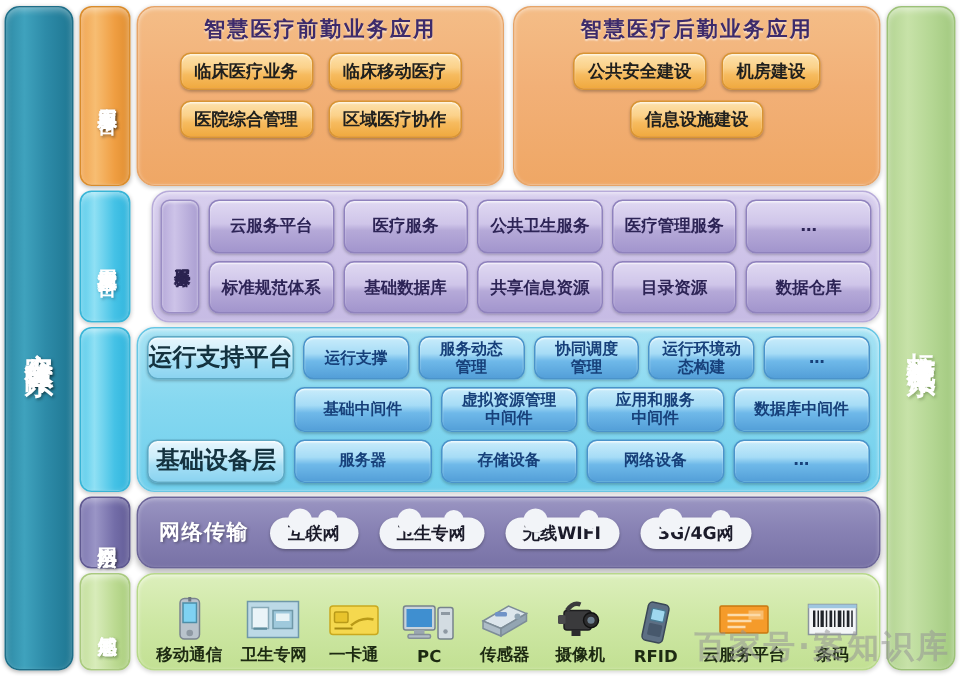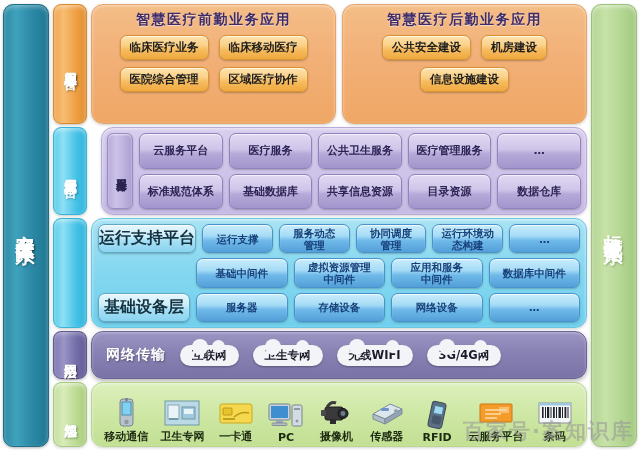--- a/index.html
+++ b/index.html
@@ -445,39 +445,39 @@
             <rect x="5" y="23" width="15" height="2.5" rx="1" fill="#b3bec6" stroke="#848f98"></rect>
             <rect x="25" y="5" width="10" height="21" rx="1.5" fill="#d3dce2" stroke="#77838c"></rect>
             <rect x="27" y="8" width="6" height="2" fill="#8e99a3"></rect>
             <circle cx="30" cy="21" r="1.5" fill="#8e99a3"></circle>
           </svg>
           <div class="device-label">PC</div>
         </div>
 
         <div class="device">
           <svg class="device-icon" viewBox="0 0 38 30">
+            <path d="M5 16 L22 6 L34 11 L17 21 Z" fill="#dce6ec" stroke="#7d8d98"></path>
+            <path d="M5 16 L5 21 L17 26 L17 21 Z" fill="#aebdc8" stroke="#7d8d98"></path>
+            <path d="M17 21 L34 11 L34 16 L17 26 Z" fill="#93a5b2" stroke="#7d8d98"></path>
+            <rect x="13" y="10" width="8" height="3" rx="1" fill="#6f93c7"></rect>
+            <circle cx="28" cy="13" r="2" fill="#8fa4b3"></circle>
+          </svg>
+          <div class="device-label">传感器</div>
+        </div>
+
+        <div class="device">
+          <svg class="device-icon" viewBox="0 0 38 30">
             <rect x="8" y="9" width="18" height="13" rx="2" fill="#3a3a3c" stroke="#1d1d1f"></rect>
             <circle cx="26" cy="15.5" r="5" fill="#2c2c2e" stroke="#111"></circle>
             <circle cx="26" cy="15.5" r="2.4" fill="#6b7d8c"></circle>
             <path d="M10 9 q4 -6 9 -4" stroke="#3a3a3c" stroke-width="3" fill="none"></path>
             <rect x="4" y="12" width="5" height="6" rx="1" fill="#4a4a4c"></rect>
             <rect x="13" y="22" width="6" height="4" fill="#2c2c2e"></rect>
           </svg>
           <div class="device-label">摄像机</div>
-        </div>
-
-        <div class="device">
-          <svg class="device-icon" viewBox="0 0 38 30">
-            <path d="M5 16 L22 6 L34 11 L17 21 Z" fill="#dce6ec" stroke="#7d8d98"></path>
-            <path d="M5 16 L5 21 L17 26 L17 21 Z" fill="#aebdc8" stroke="#7d8d98"></path>
-            <path d="M17 21 L34 11 L34 16 L17 26 Z" fill="#93a5b2" stroke="#7d8d98"></path>
-            <rect x="13" y="10" width="8" height="3" rx="1" fill="#6f93c7"></rect>
-            <circle cx="28" cy="13" r="2" fill="#8fa4b3"></circle>
-          </svg>
-          <div class="device-label">传感器</div>
         </div>
 
         <div class="device">
           <svg class="device-icon" viewBox="0 0 38 30">
             <rect x="12" y="2" width="14" height="26" rx="3" fill="#5d6f84" stroke="#3a4757" transform="rotate(12 19 15)"></rect>
             <rect x="15" y="6" width="9" height="8" rx="1" fill="#9fd8ef" stroke="#4a7a92" transform="rotate(12 19 15)"></rect>
             <rect x="15" y="16" width="9" height="8" rx="1" fill="#47586c" transform="rotate(12 19 15)"></rect>
           </svg>
           <div class="device-label">RFID</div>
         </div>

